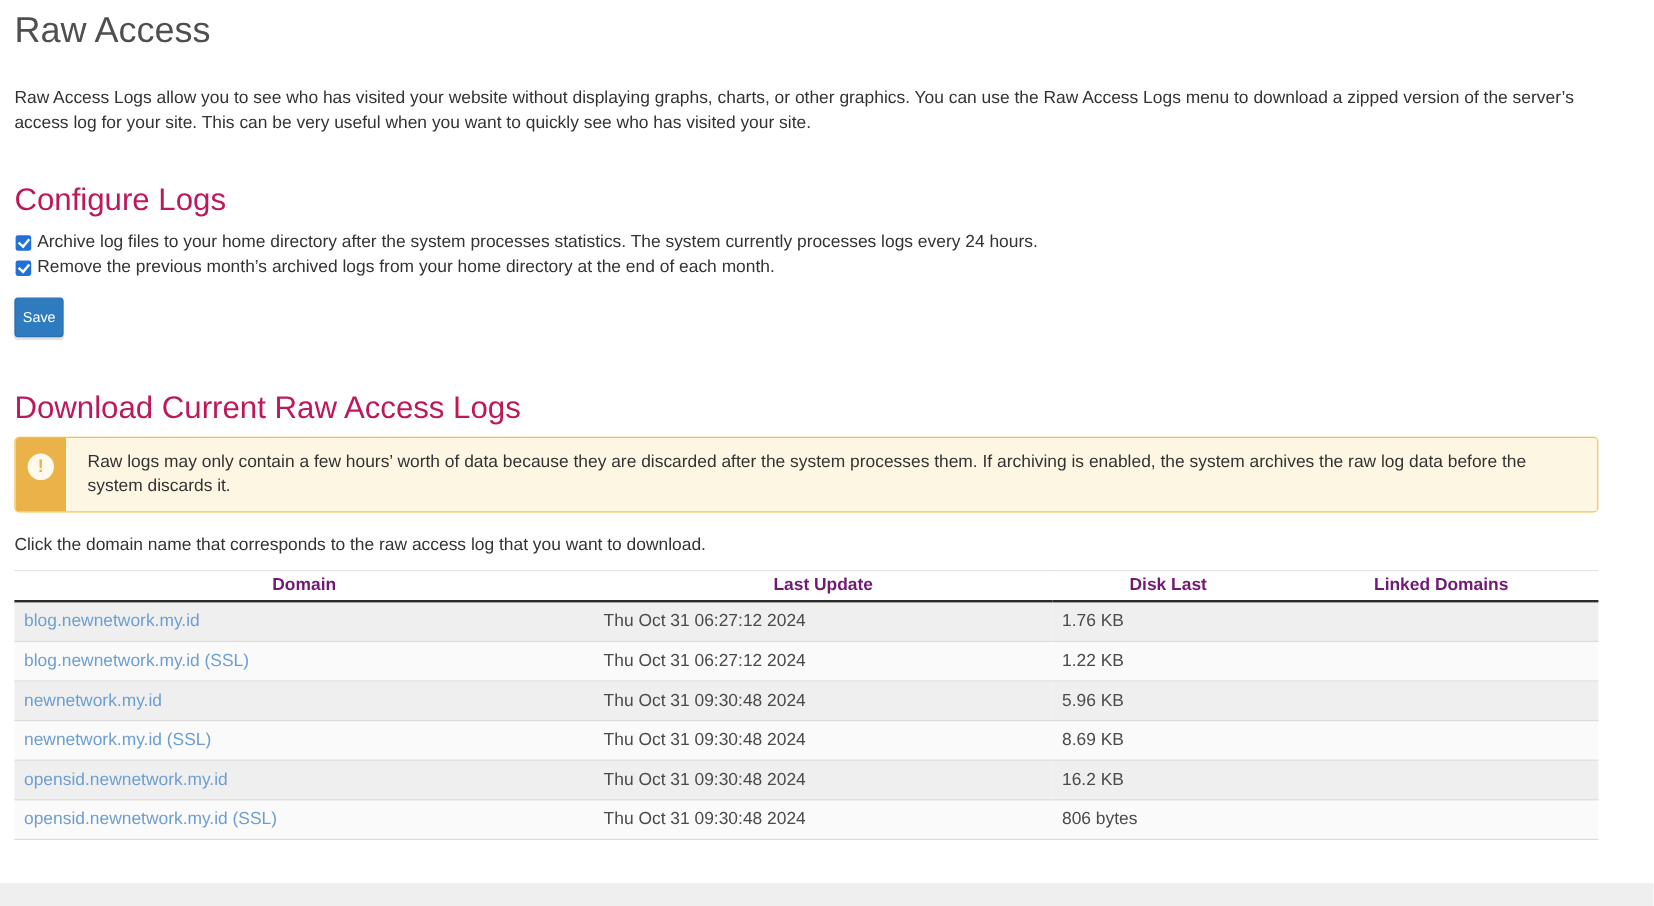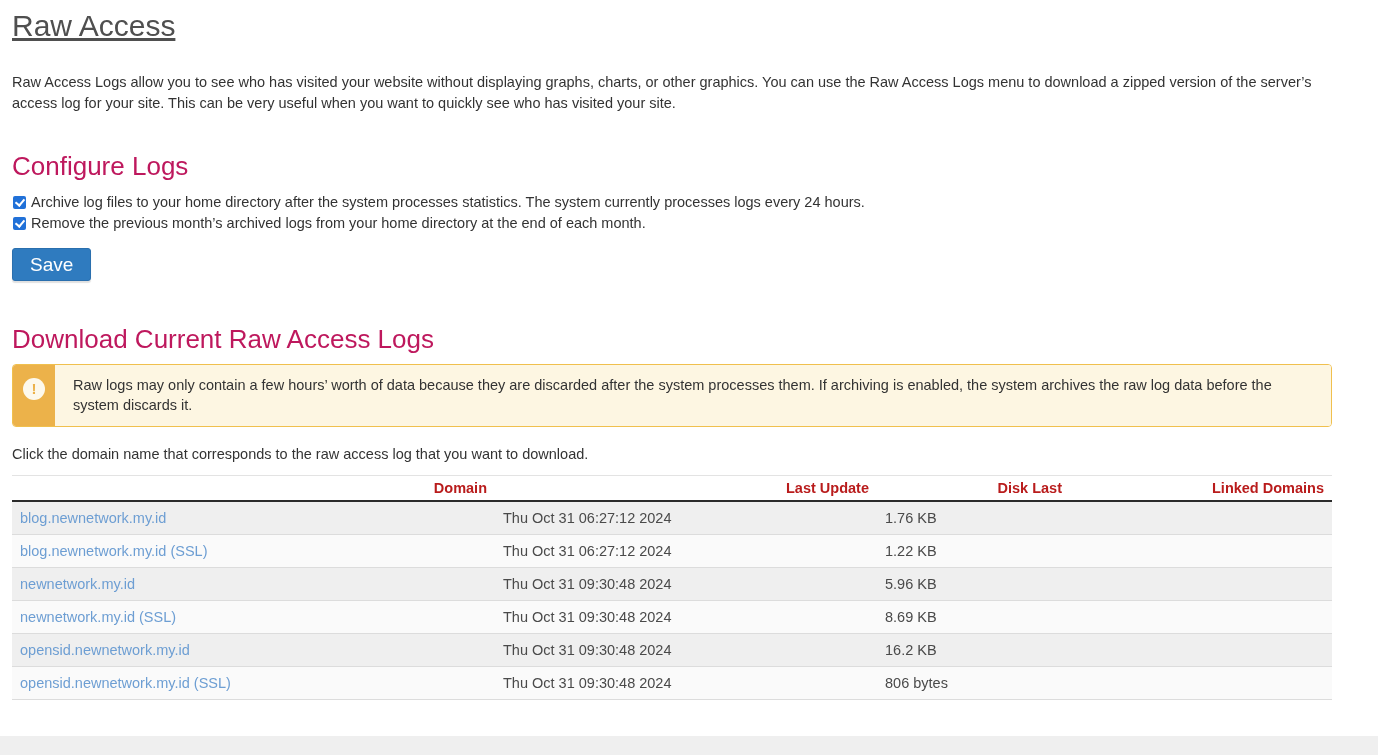--- a/index.html
+++ b/index.html
@@ -15,21 +15,20 @@
   .content {
     margin-left: 12px;
     width: 1320px;
   }
   h1.page-title {
     margin: 6px 0 0 0;
     font-size: 30px;
     line-height: 40px;
     font-weight: 300;
     color: #4f4f4f;
-    text-decoration: underline;
   }
   p.page-desc {
     margin: 26px 0 0 0;
     font-size: 14.5px;
     line-height: 20.5px;
     color: #333;
   }
   h2.section-heading {
     font-size: 26px;
     line-height: 34px;
@@ -65,23 +64,23 @@
     border-width: 0 2px 2px 0;
     transform: rotate(40deg);
   }
   .save-button {
     display: inline-block;
     margin-top: 14px;
     background: #2f7bbf;
     border: 1px solid #2a6fae;
     border-radius: 3px;
     color: #fff;
-    font-size: 19px;
+    font-size: 12px;
     line-height: 19px;
-    padding: 6px 17px;
+    padding: 6px 6px;
     cursor: pointer;
     box-shadow: 0 2px 1px rgba(0,0,0,0.12);
     font-family: "Liberation Sans", sans-serif;
   }
   .notice-box {
     display: flex;
     border: 1px solid #f0c04e;
     border-radius: 4px;
     overflow: hidden;
     margin-top: 0;
@@ -116,23 +115,23 @@
     font-size: 14.5px;
     color: #333;
   }
   table.logs-table {
     margin-top: 13px;
     width: 1320px;
     border-collapse: collapse;
     font-size: 14.5px;
   }
   .logs-table thead th {
-    text-align: right;
+    text-align: center;
     font-weight: bold;
-    color: #b91c1c;
+    color: #701a75;
     padding: 4px 8px;
     border-top: 1px solid #e3e3e3;
     border-bottom: 2px solid #2b2b2b;
   }
   .logs-table tbody td {
     padding: 8px 8px;
     border-bottom: 1px solid #dcdcdc;
     color: #4a4a4a;
   }
   .logs-table tbody tr:nth-child(odd)  { background: #efefef; }

